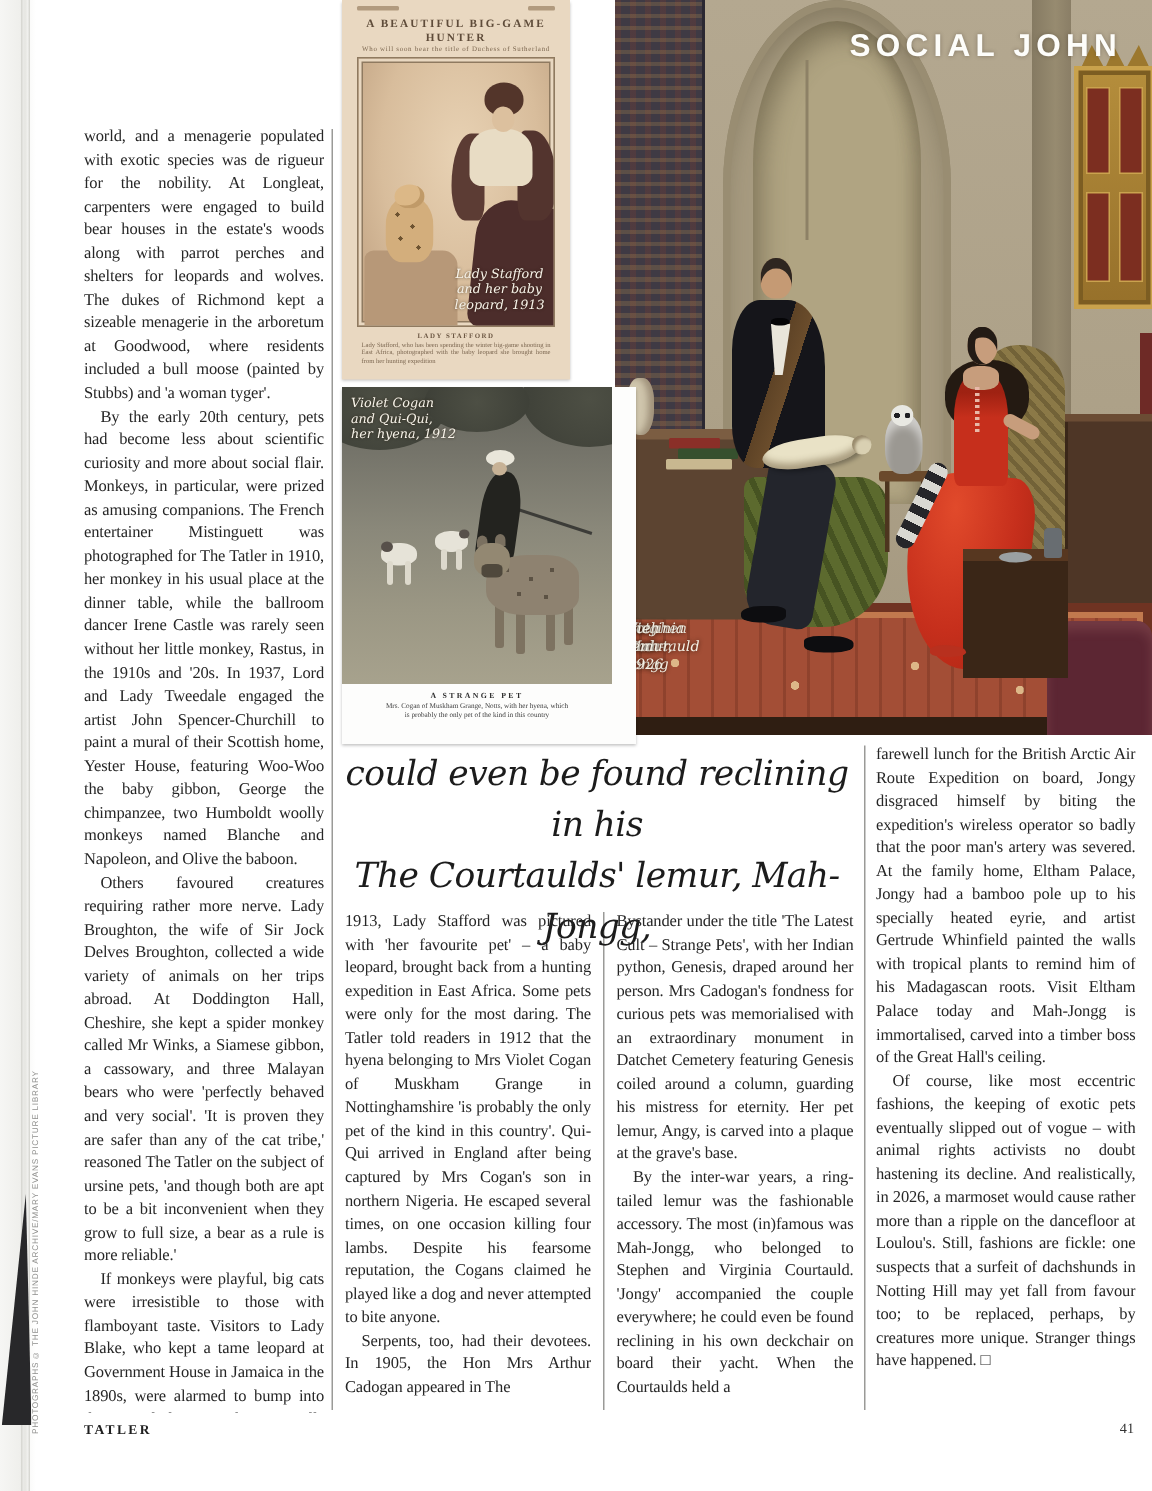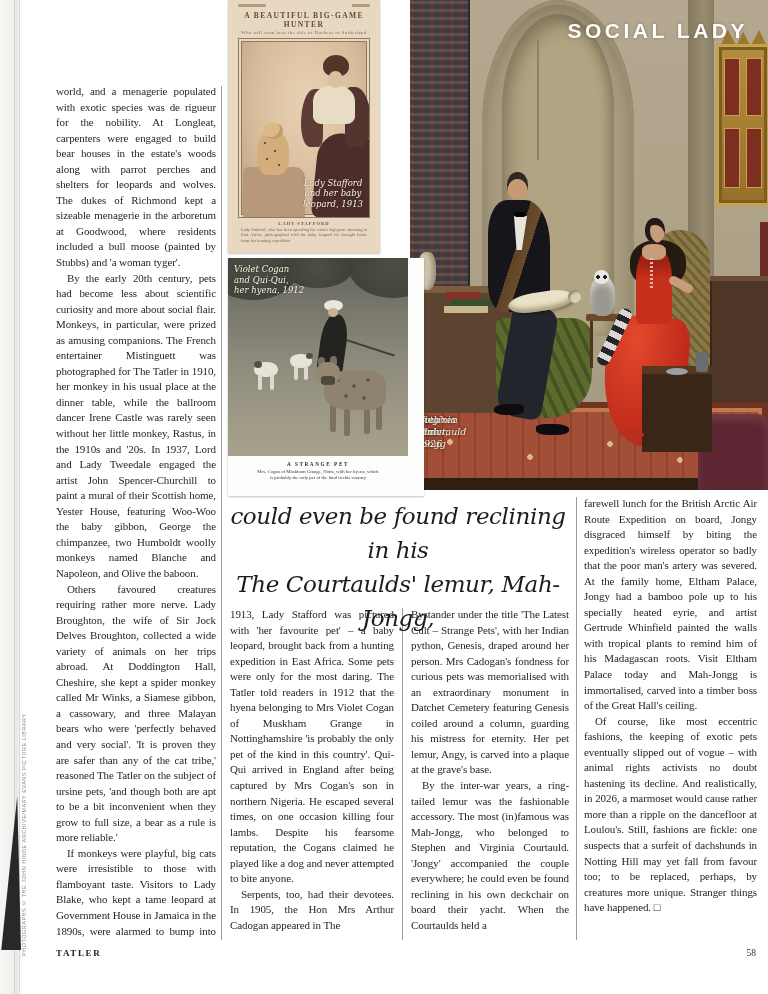--- a/index.html
+++ b/index.html
@@ -275,21 +275,21 @@
     <div class="tankard"></div>
     <div class="red-shoe"></div>
     <div class="paint-cap">
       <div>Stephen and</div>
       <div>Virginia Courtauld</div>
       <div>both Mah-Jongg</div>
       <div>the lemur, 1926</div>
     </div>
   </div>
 
-  <div class="social-eyes">SOCIAL LADY</div>
+  <div class="social-eyes">SOCIAL JOHN</div>
 
   <div class="clip1">
     <div class="tinyrow">
       <div class="smudge" style="width:28px"></div>
       <div class="smudge" style="width:18px"></div>
     </div>
     <div class="title">A BEAUTIFUL BIG-GAME HUNTER</div>
     <div class="subtitle">Who will soon bear the title of Duchess of Sutherland</div>
     <div class="frame">
       <div class="pedestal"></div>
@@ -377,15 +377,15 @@
     <p>Bystander under the title 'The Latest Cult – Strange Pets', with her Indian python, Genesis, draped around her person. Mrs Cadogan's fondness for curious pets was memorialised with an extraordinary monument in Datchet Cemetery featuring Genesis coiled around a column, guarding his mistress for eternity. Her pet lemur, Angy, is carved into a plaque at the grave's base.</p>
     <p class="ind">By the inter-war years, a ring-tailed lemur was the fashionable accessory. The most (in)famous was Mah-Jongg, who belonged to Stephen and Virginia Courtauld. 'Jongy' accompanied the couple everywhere; he could even be found reclining in his own deckchair on board their yacht. When the Courtaulds held a</p>
   </div>
 
   <div class="bodycol" id="col4">
     <p>farewell lunch for the British Arctic Air Route Expedition on board, Jongy disgraced himself by biting the expedition's wireless operator so badly that the poor man's artery was severed. At the family home, Eltham Palace, Jongy had a bamboo pole up to his specially heated eyrie, and artist Gertrude Whinfield painted the walls with tropical plants to remind him of his Madagascan roots. Visit Eltham Palace today and Mah-Jongg is immortalised, carved into a timber boss of the Great Hall's ceiling.</p>
     <p class="ind">Of course, like most eccentric fashions, the keeping of exotic pets eventually slipped out of vogue – with animal rights activists no doubt hastening its decline. And realistically, in 2026, a marmoset would cause rather more than a ripple on the dancefloor at Loulou's. Still, fashions are fickle: one suspects that a surfeit of dachshunds in Notting Hill may yet fall from favour too; to be replaced, perhaps, by creatures more unique. Stranger things have happened. □</p>
   </div>
 
   <div class="footer-brand">TATLER</div>
-  <div class="footer-page">58</div>
+  <div class="footer-page">41</div>
 
 </div>
 
 </body></html>

